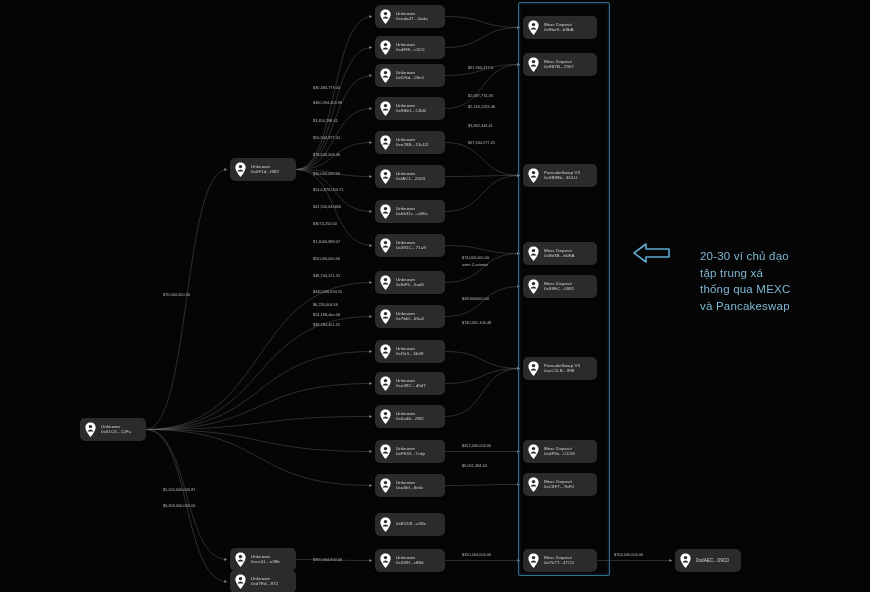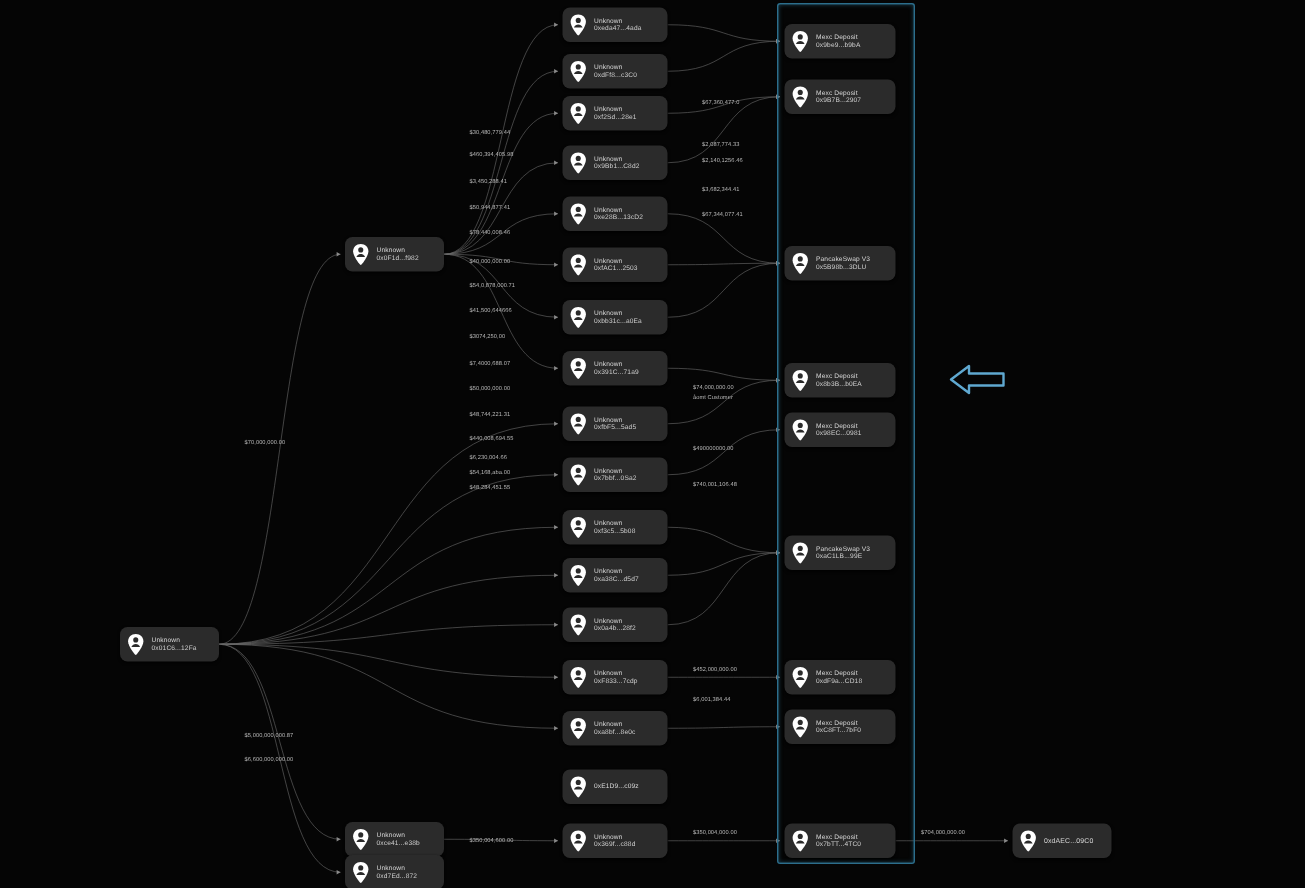--- a/index.html
+++ b/index.html
@@ -549,14 +549,18 @@
       <div class="amt" style="left: 462px; top: 553px;">$350,004,000.00</div>
       <div class="amt" style="left: 614px; top: 553px;">$704,000,000.00</div>
     </div>
 
   <div id="highlight" style="left: 518px; top: 2px; width: 90px; height: 572px; border-color: rgb(44, 110, 140);"></div>
 
   <svg id="arrow" width="42" height="26" viewBox="0 0 42 26" style="left: 630px; top: 240px;">
     <path d="M4 13 L16 4 L16 9 L39 9 L39 17 L16 17 L16 22 Z" fill="none" stroke="#5fa8d0" stroke-width="1.6" stroke-linejoin="round"></path>
   </svg>
 
+  <div id="annot" style="left: 700px; top: 248px; color: rgb(127, 184, 212);">20-30 ví chủ đạo
+tập trung xá
+thống qua MEXC
+và Pancakeswap</div>
 
 </div>
 
 </body></html>

